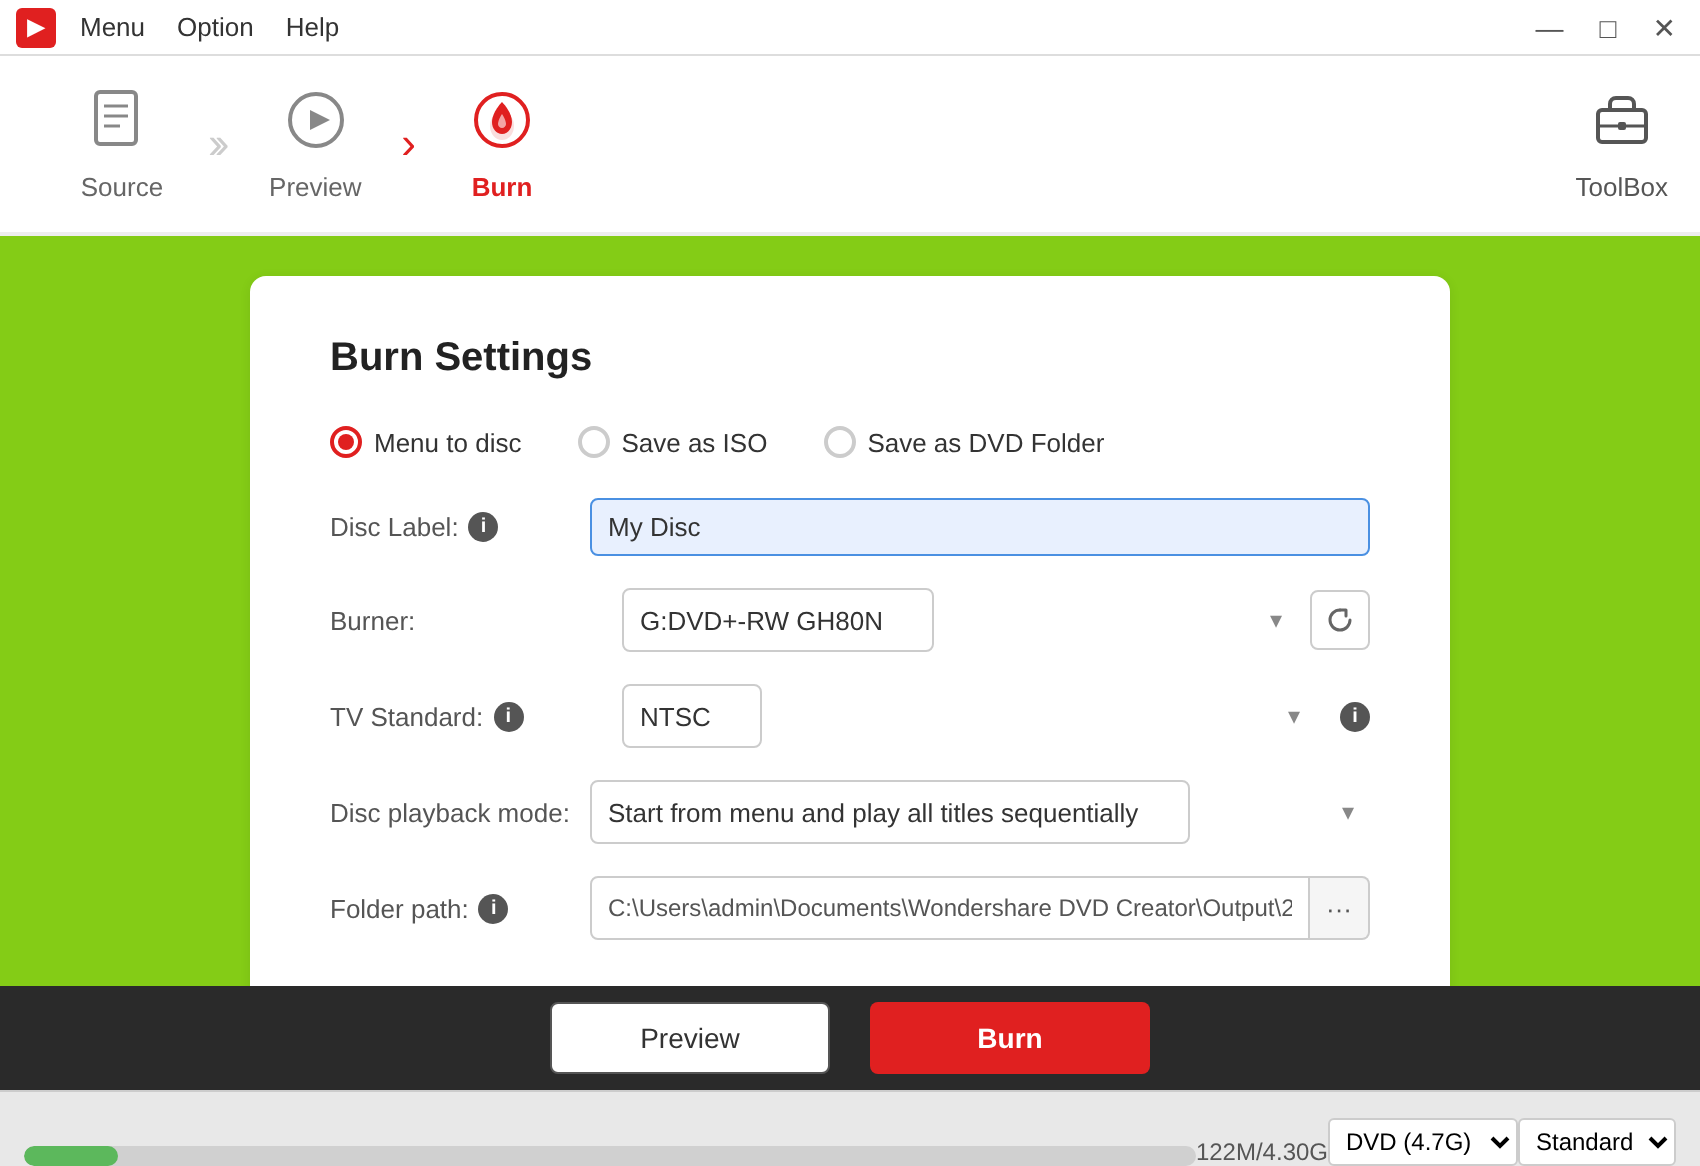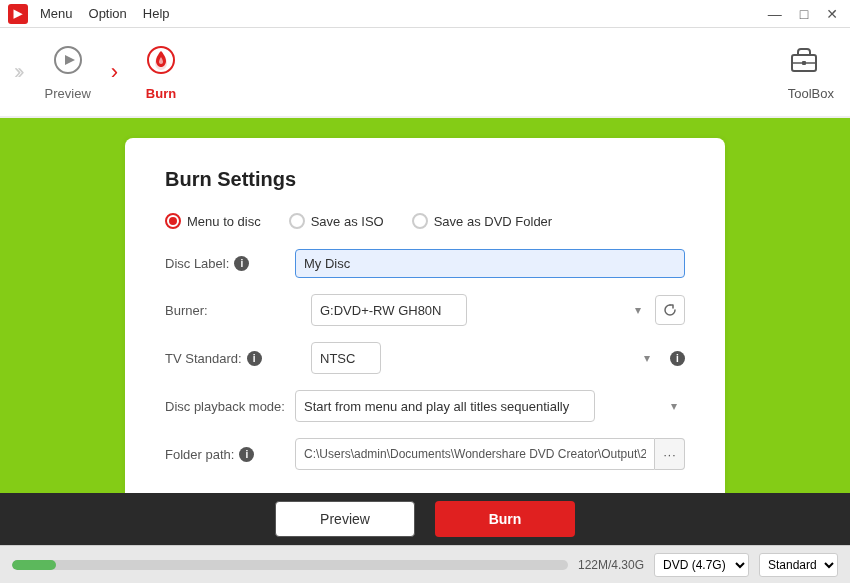--- a/index.html
+++ b/index.html
@@ -105,21 +105,21 @@
       align-self: center;
     }
     .nav-item.active .nav-label {
       color: #e02020;
       font-weight: 600;
     }
 
     .toolbox-item {
       display: flex;
       flex-direction: column;
-      align-items: flex-start;
+      align-items: center;
       cursor: pointer;
       color: #555;
       font-size: 13px;
     }
     .toolbox-item .tb-icon {
       font-size: 26px;
       margin-bottom: 4px;
     }
 
     
@@ -338,23 +338,22 @@
       cursor: pointer;
       font-weight: 600;
     }
 
     
     .status-bar {
       height: 38px;
       background: #e8e8e8;
       border-top: 1px solid #ccc;
       display: flex;
-      align-items: center;
+      align-items: flex-end;
       padding: 0 12px;
-      gap: 10px;
     }
     .progress-bar-wrap {
       flex: 1;
       height: 10px;
       background: #d0d0d0;
       border-radius: 5px;
       overflow: hidden;
     }
     .progress-bar-fill {
       height: 100%;
@@ -405,20 +404,31 @@
   <div class="title-bar-right">
     <span class="title-btn">—</span>
     <span class="title-btn">□</span>
     <span class="title-btn">✕</span>
   </div>
 </div>
 
 <div class="toolbar">
   <div class="nav-items">
 
+    <div class="nav-item">
+      <div class="nav-icon">
+        <svg width="34" height="34" viewBox="0 0 34 34" fill="none">
+          <rect x="4" y="3" width="20" height="26" rx="2" stroke="#888" stroke-width="2" fill="none"></rect>
+          <line x1="8" y1="10" x2="20" y2="10" stroke="#888" stroke-width="1.5"></line>
+          <line x1="8" y1="15" x2="20" y2="15" stroke="#888" stroke-width="1.5"></line>
+          <line x1="8" y1="20" x2="16" y2="20" stroke="#888" stroke-width="1.5"></line>
+        </svg>
+      </div>
+      <span class="nav-label">Source</span>
+    </div>
     <div class="nav-arrow">›</div>
 
     <div class="nav-arrow">›</div>
 
     <div class="nav-item">
       <div class="nav-icon">
         <svg width="34" height="34" viewBox="0 0 34 34" fill="none">
           <circle cx="17" cy="17" r="13" stroke="#888" stroke-width="2" fill="none"></circle>
           <polygon points="14,12 24,17 14,22" fill="#888"></polygon>
         </svg>

